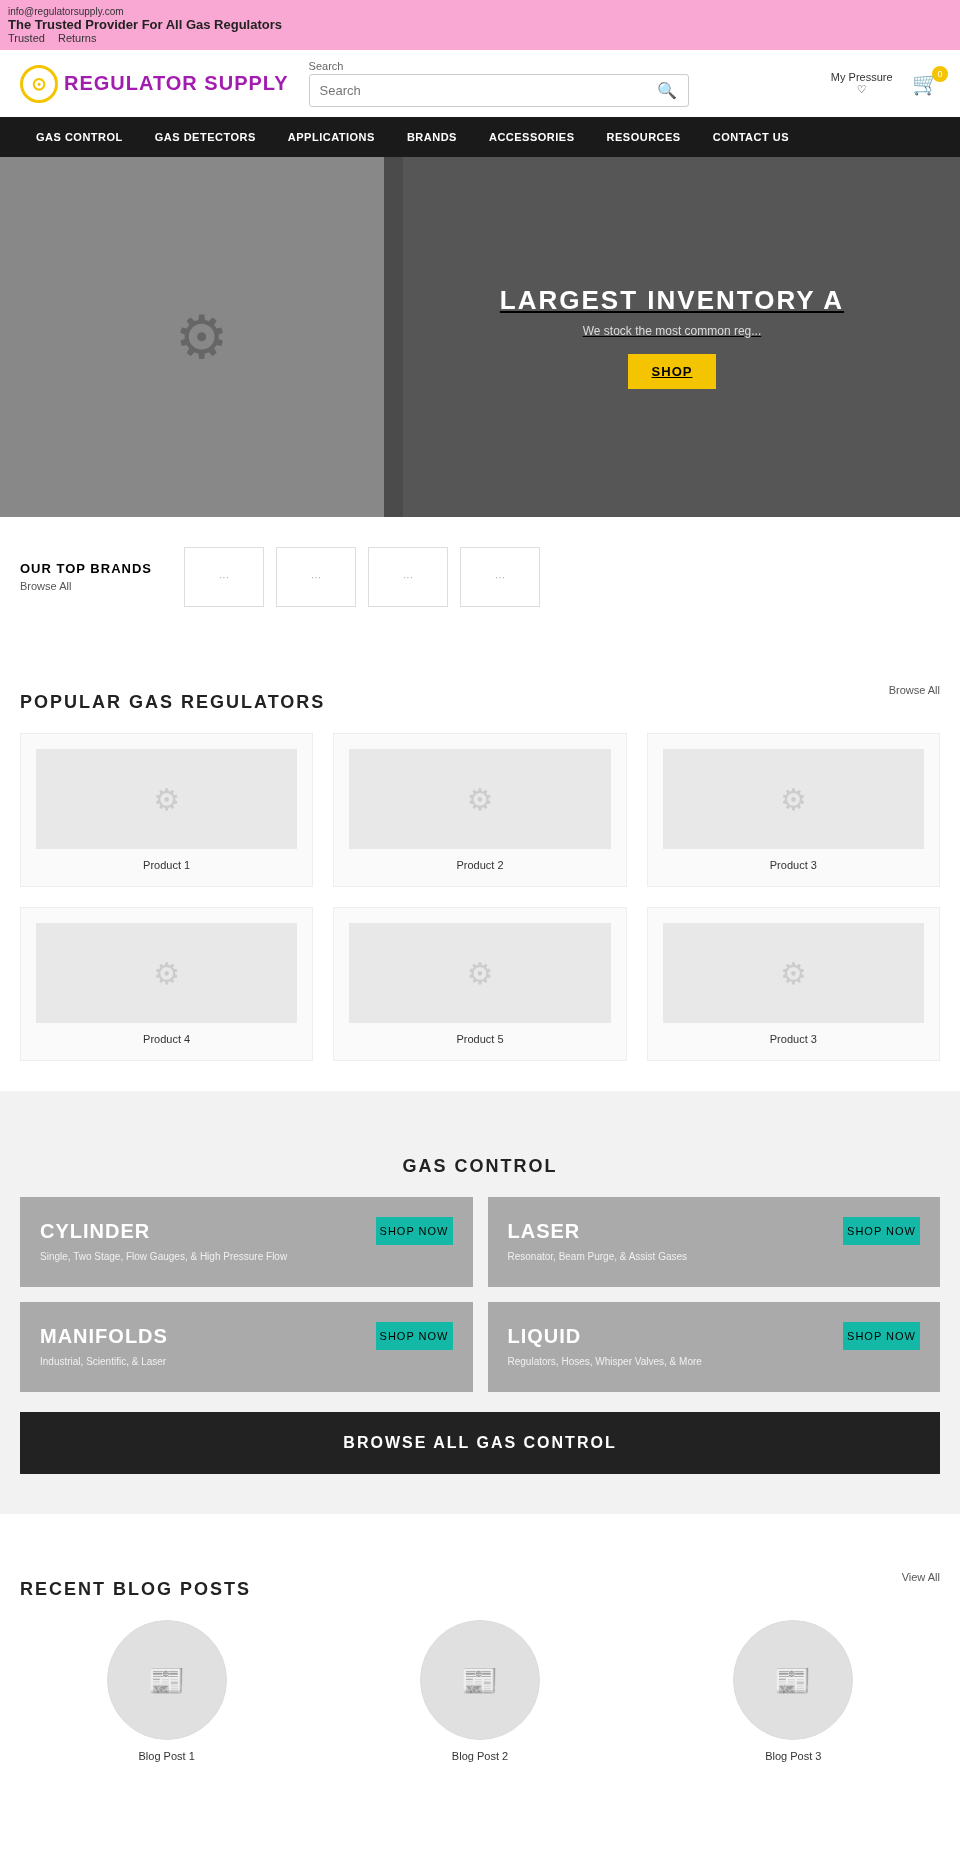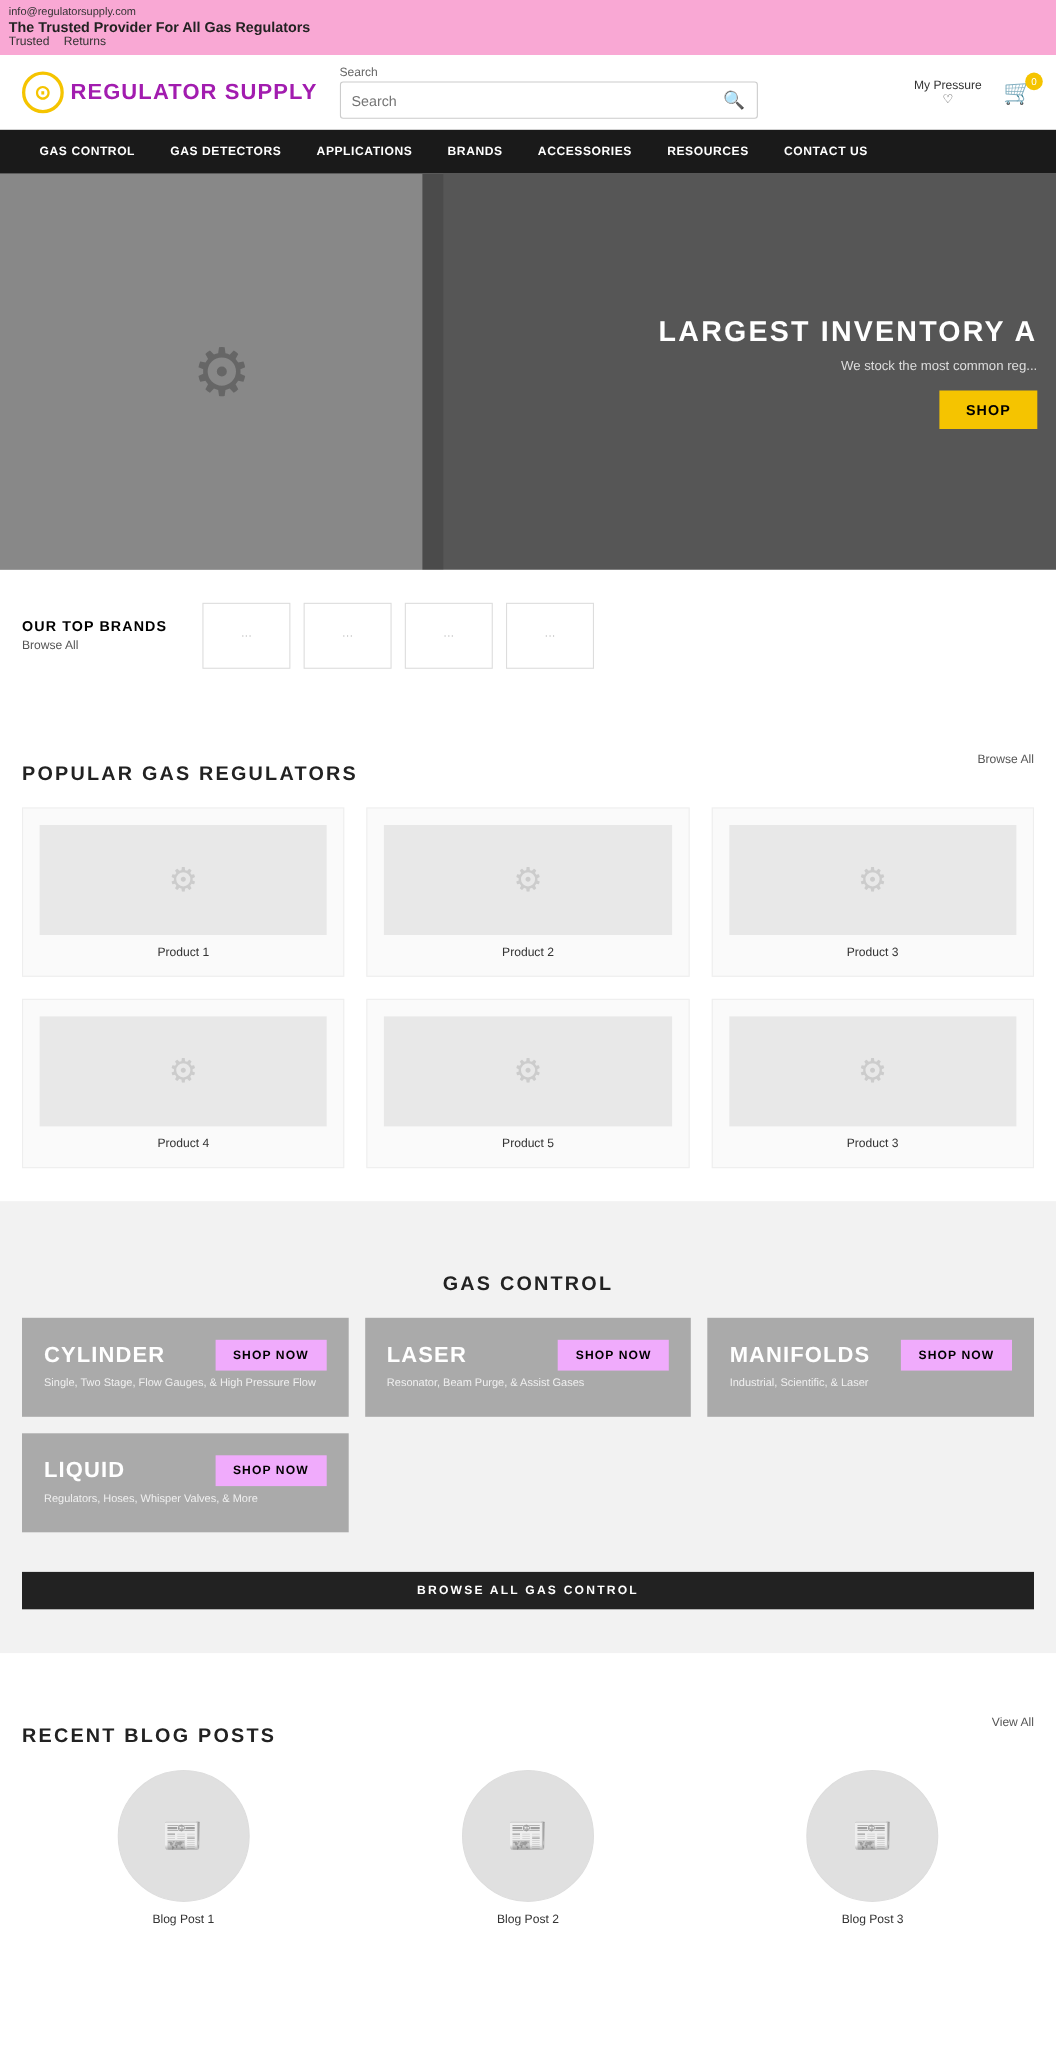--- a/index.html
+++ b/index.html
@@ -101,26 +101,27 @@
       position: relative;
       overflow: hidden;
       display: flex;
       align-items: flex-end;
     }
     .hero-content {
       position: absolute;
       right: 0; bottom: 0;
       width: 60%;
       background: rgba(50,50,50,0.7);
-      padding: 17px;
+      padding: 38px;
       display: flex;
       flex-direction: column;
-      align-items: flex-end;
+      align-items: center;
       height: 100%;
       justify-content: center;
+      text-decoration: underline;
     }
     .hero-title {
       color: #fff; font-size: 26px; font-weight: bold;
       text-transform: uppercase; letter-spacing: 2px;
       line-height: 1.2;
     }
     .hero-sub {
       color: #ddd; font-size: 12px; margin-top: 8px;
     }
     .hero-btn {
@@ -204,23 +205,23 @@
     .gas-control-section {
       background: #f2f2f2;
       padding: 40px 20px;
     }
     .gas-control-section .section-title {
       text-align: center;
       margin-bottom: 20px;
     }
     .gas-grid {
       display: grid;
-      grid-template-columns: 1fr 1fr 1fr;
+      grid-template-columns: 1fr 1fr;
       gap: 15px;
-      margin-bottom: 36px;
+      margin-bottom: 20px;
     }
     .gas-card {
       background: #aaa;
       padding: 20px 20px 16px;
       display: flex;
       flex-direction: column;
       gap: 6px;
       position: relative;
       min-height: 90px;
     }
@@ -229,30 +230,30 @@
       justify-content: space-between;
       align-items: center;
     }
     .gas-card-title {
       font-size: 20px; font-weight: bold; color: #fff; text-transform: uppercase; letter-spacing: 1px;
     }
     .gas-card-sub {
       font-size: 10px; color: #f0f0f0;
     }
     .shop-now-btn {
-      background: #f0abfc; color: #000; font-weight: bold;
-      font-size: 11px; padding: 8px 16px; border: none;
+      background: #14b8a6; color: #000; font-weight: normal;
+      font-size: 11px; padding: 8px 4px; border: none;
       cursor: pointer; text-transform: uppercase; letter-spacing: 1px;
       white-space: nowrap;
     }
     .browse-all-btn {
       display: block;
       background: #222; color: #fff;
-      text-align: center; padding: 11px;
-      font-size: 11px; font-weight: bold;
+      text-align: center; padding: 22px;
+      font-size: 16px; font-weight: bold;
       text-transform: uppercase; letter-spacing: 2px;
       cursor: pointer; border: none; width: 100%;
       text-decoration: none;
     }
 
     
     .blog-section {
       padding: 40px 20px;
       background: #fff;
     }

